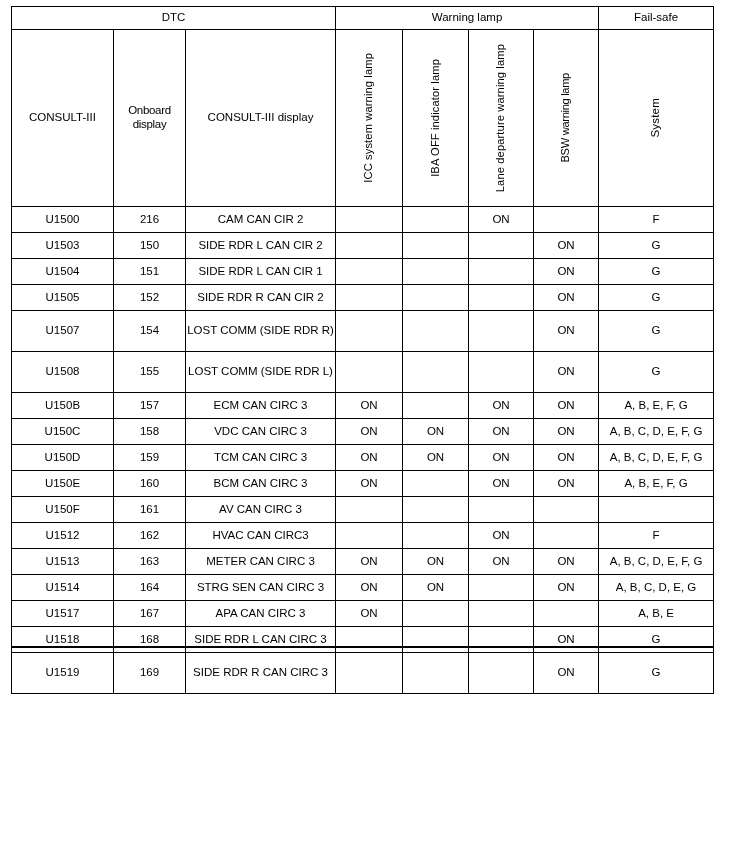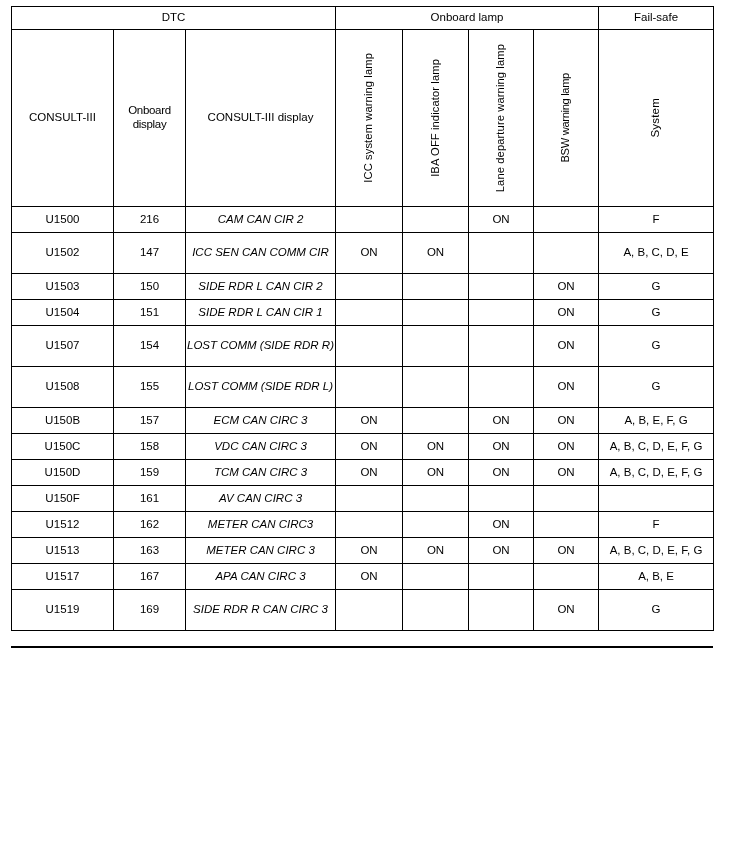--- a/index.html
+++ b/index.html
@@ -91,21 +91,21 @@
     font-size: 11.5px;
     letter-spacing: 0.2px;
   }
 
   
   tr.row-1 td { height: 25px; }
   tr.row-2 td { height: 40px; }
 
   td.cell-code    { text-align: center; }
   td.cell-onboard { text-align: center; }
-  td.cell-display { text-align: center; padding: 0 4px; font-style: italic; }
+  td.cell-display { text-align: center; padding: 0 4px; }
   td.cell-lamp    { text-align: center; }
   td.cell-system  { text-align: left; padding-left: 7px; }
 
   
   .sheet::after {
     content: "";
     position: absolute;
     left: 11px;
     right: 17px;
     bottom: 10px;
@@ -124,21 +124,21 @@
       <col class="c-display">
       <col class="c-icc">
       <col class="c-iba">
       <col class="c-lane">
       <col class="c-bsw">
       <col class="c-system">
     </colgroup>
     <thead>
       <tr class="hdr-group">
         <th colspan="3">DTC</th>
-        <th colspan="4">Onboard lamp</th>
+        <th colspan="4">Warning lamp</th>
         <th colspan="1">Fail-safe</th>
       </tr>
       <tr class="hdr-sub">
         <th class="hdr-sub-text">CONSULT-III</th>
         <th class="hdr-sub-text hdr-onboard">Onboard display</th>
         <th class="hdr-sub-text">CONSULT-III display</th>
         <th>
           <div class="vert-wrap">
             <span class="vert-text">ICC system warning lamp</span>
           </div>
@@ -169,44 +169,44 @@
         <tr class="row-1">
           <td class="cell-code">U1500</td>
           <td class="cell-onboard">216</td>
           <td class="cell-display">CAM CAN CIR 2</td>
           <td class="cell-lamp"></td>
           <td class="cell-lamp"></td>
           <td class="cell-lamp">ON</td>
           <td class="cell-lamp"></td>
           <td class="cell-system">F</td>
         </tr>
-        <tr class="row-2">
-          <td class="cell-code">U1502</td>
-          <td class="cell-onboard">147</td>
-          <td class="cell-display">ICC SEN CAN COMM CIR</td>
-          <td class="cell-lamp">ON</td>
-          <td class="cell-lamp">ON</td>
-          <td class="cell-lamp"></td>
-          <td class="cell-lamp"></td>
-          <td class="cell-system">A, B, C, D, E</td>
-        </tr>
         <tr class="row-1">
           <td class="cell-code">U1503</td>
           <td class="cell-onboard">150</td>
           <td class="cell-display">SIDE RDR L CAN CIR 2</td>
           <td class="cell-lamp"></td>
           <td class="cell-lamp"></td>
           <td class="cell-lamp"></td>
           <td class="cell-lamp">ON</td>
           <td class="cell-system">G</td>
         </tr>
         <tr class="row-1">
           <td class="cell-code">U1504</td>
           <td class="cell-onboard">151</td>
           <td class="cell-display">SIDE RDR L CAN CIR 1</td>
+          <td class="cell-lamp"></td>
+          <td class="cell-lamp"></td>
+          <td class="cell-lamp"></td>
+          <td class="cell-lamp">ON</td>
+          <td class="cell-system">G</td>
+        </tr>
+        <tr class="row-1">
+          <td class="cell-code">U1505</td>
+          <td class="cell-onboard">152</td>
+          <td class="cell-display">SIDE RDR R CAN CIR 2</td>
           <td class="cell-lamp"></td>
           <td class="cell-lamp"></td>
           <td class="cell-lamp"></td>
           <td class="cell-lamp">ON</td>
           <td class="cell-system">G</td>
         </tr>
         <tr class="row-2">
           <td class="cell-code">U1507</td>
           <td class="cell-onboard">154</td>
           <td class="cell-display">LOST COMM (SIDE RDR R)</td>
@@ -250,58 +250,88 @@
           <td class="cell-code">U150D</td>
           <td class="cell-onboard">159</td>
           <td class="cell-display">TCM CAN CIRC 3</td>
           <td class="cell-lamp">ON</td>
           <td class="cell-lamp">ON</td>
           <td class="cell-lamp">ON</td>
           <td class="cell-lamp">ON</td>
           <td class="cell-system">A, B, C, D, E, F, G</td>
         </tr>
         <tr class="row-1">
+          <td class="cell-code">U150E</td>
+          <td class="cell-onboard">160</td>
+          <td class="cell-display">BCM CAN CIRC 3</td>
+          <td class="cell-lamp">ON</td>
+          <td class="cell-lamp"></td>
+          <td class="cell-lamp">ON</td>
+          <td class="cell-lamp">ON</td>
+          <td class="cell-system">A, B, E, F, G</td>
+        </tr>
+        <tr class="row-1">
           <td class="cell-code">U150F</td>
           <td class="cell-onboard">161</td>
           <td class="cell-display">AV CAN CIRC 3</td>
           <td class="cell-lamp"></td>
           <td class="cell-lamp"></td>
           <td class="cell-lamp"></td>
           <td class="cell-lamp"></td>
           <td class="cell-system"></td>
         </tr>
         <tr class="row-1">
           <td class="cell-code">U1512</td>
           <td class="cell-onboard">162</td>
-          <td class="cell-display">METER CAN CIRC3</td>
+          <td class="cell-display">HVAC CAN CIRC3</td>
           <td class="cell-lamp"></td>
           <td class="cell-lamp"></td>
           <td class="cell-lamp">ON</td>
           <td class="cell-lamp"></td>
           <td class="cell-system">F</td>
         </tr>
         <tr class="row-1">
           <td class="cell-code">U1513</td>
           <td class="cell-onboard">163</td>
           <td class="cell-display">METER CAN CIRC 3</td>
           <td class="cell-lamp">ON</td>
           <td class="cell-lamp">ON</td>
           <td class="cell-lamp">ON</td>
           <td class="cell-lamp">ON</td>
           <td class="cell-system">A, B, C, D, E, F, G</td>
         </tr>
         <tr class="row-1">
+          <td class="cell-code">U1514</td>
+          <td class="cell-onboard">164</td>
+          <td class="cell-display">STRG SEN CAN CIRC 3</td>
+          <td class="cell-lamp">ON</td>
+          <td class="cell-lamp">ON</td>
+          <td class="cell-lamp"></td>
+          <td class="cell-lamp">ON</td>
+          <td class="cell-system">A, B, C, D, E, G</td>
+        </tr>
+        <tr class="row-1">
           <td class="cell-code">U1517</td>
           <td class="cell-onboard">167</td>
           <td class="cell-display">APA CAN CIRC 3</td>
           <td class="cell-lamp">ON</td>
           <td class="cell-lamp"></td>
           <td class="cell-lamp"></td>
           <td class="cell-lamp"></td>
           <td class="cell-system">A, B, E</td>
+        </tr>
+        <tr class="row-1">
+          <td class="cell-code">U1518</td>
+          <td class="cell-onboard">168</td>
+          <td class="cell-display">SIDE RDR L CAN CIRC 3</td>
+          <td class="cell-lamp"></td>
+          <td class="cell-lamp"></td>
+          <td class="cell-lamp"></td>
+          <td class="cell-lamp">ON</td>
+          <td class="cell-system">G</td>
         </tr>
         <tr class="row-2">
           <td class="cell-code">U1519</td>
           <td class="cell-onboard">169</td>
           <td class="cell-display">SIDE RDR R CAN CIRC 3</td>
           <td class="cell-lamp"></td>
           <td class="cell-lamp"></td>
           <td class="cell-lamp"></td>
           <td class="cell-lamp">ON</td>
           <td class="cell-system">G</td>

